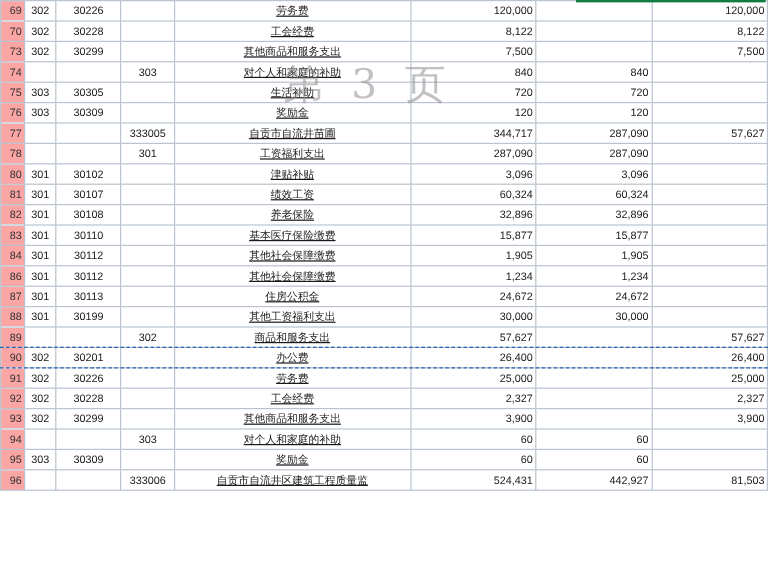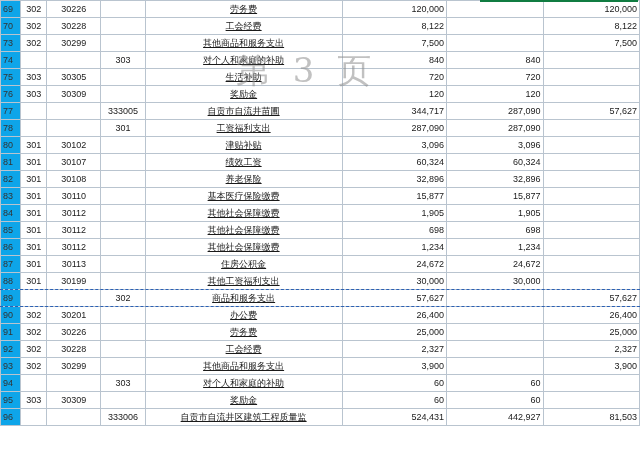--- a/index.html
+++ b/index.html
@@ -37,23 +37,23 @@
   col.c-row { width: 20px; }
   col.c-a   { width: 26px; }
   col.c-b   { width: 54px; }
   col.c-c   { width: 44px; }
   col.c-d   { width: 196px; }
   col.c-e   { width: 104px; }
   col.c-f   { width: 96px; }
   col.c-g   { width: 96px; }
 
   td.rowhdr {
-    background: #0ea5e9;
+    background: #fca5a5;
     color: #333333;
-    text-align: left;
+    text-align: right;
     font-size: 9px;
     border: 1px solid #c8c8c8;
   }
   td.num { text-align: right; padding-right: 4px; }
   td.name { text-align: center; text-decoration: underline; }
   td.code { text-align: center; }
 
   
   .topline {
     position: absolute;
@@ -227,30 +227,20 @@
           <td class="rowhdr">84</td>
           <td class="code">301</td>
           <td class="code">30112</td>
           <td class="code"></td>
           <td class="name">其他社会保障缴费</td>
           <td class="num">1,905</td>
           <td class="num">1,905</td>
           <td class="num"></td>
         </tr>
         <tr>
-          <td class="rowhdr">85</td>
-          <td class="code">301</td>
-          <td class="code">30112</td>
-          <td class="code"></td>
-          <td class="name">其他社会保障缴费</td>
-          <td class="num">698</td>
-          <td class="num">698</td>
-          <td class="num"></td>
-        </tr>
-        <tr>
           <td class="rowhdr">86</td>
           <td class="code">301</td>
           <td class="code">30112</td>
           <td class="code"></td>
           <td class="name">其他社会保障缴费</td>
           <td class="num">1,234</td>
           <td class="num">1,234</td>
           <td class="num"></td>
         </tr>
         <tr>

